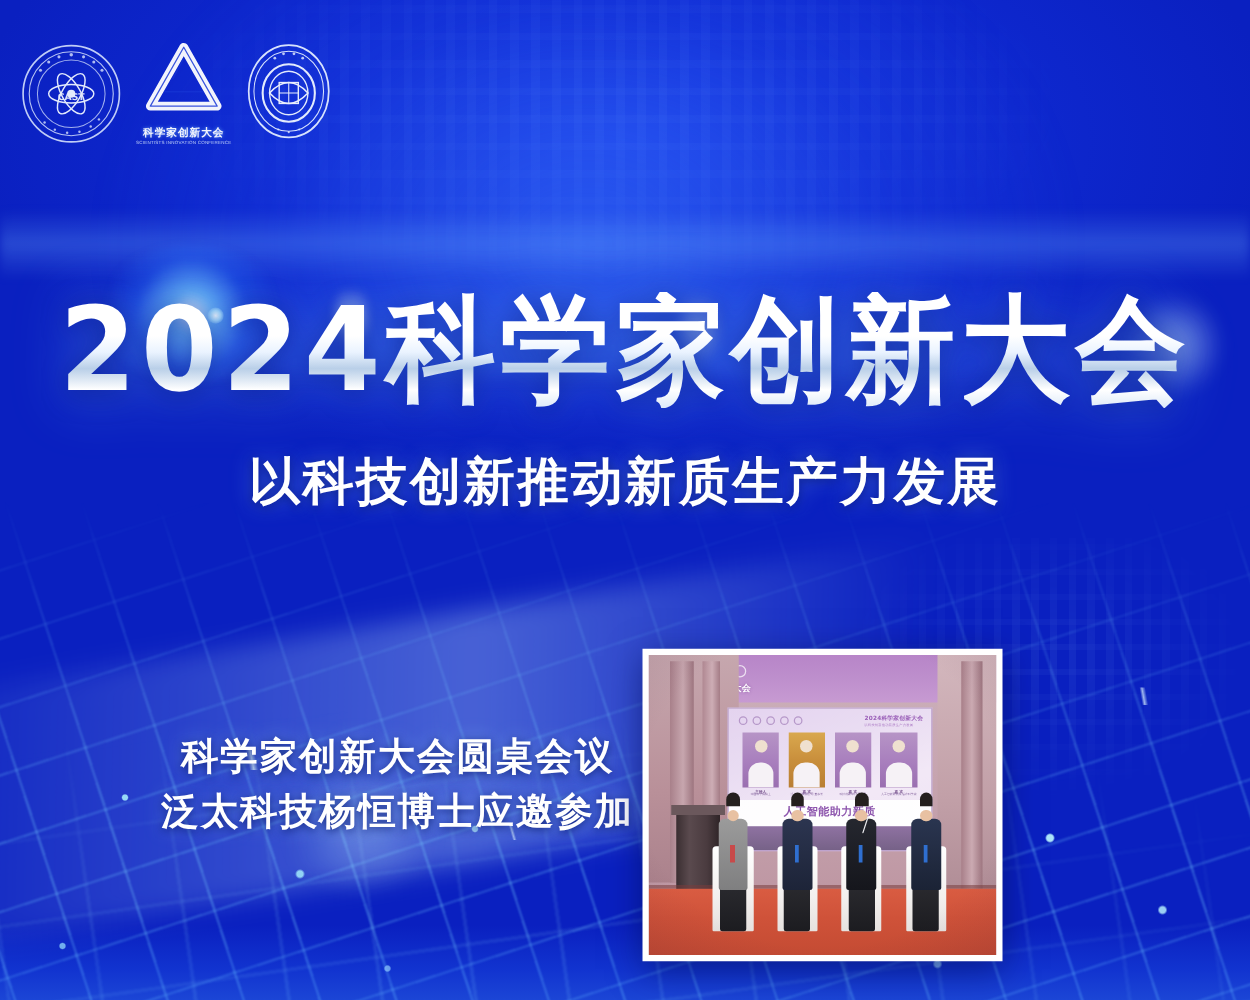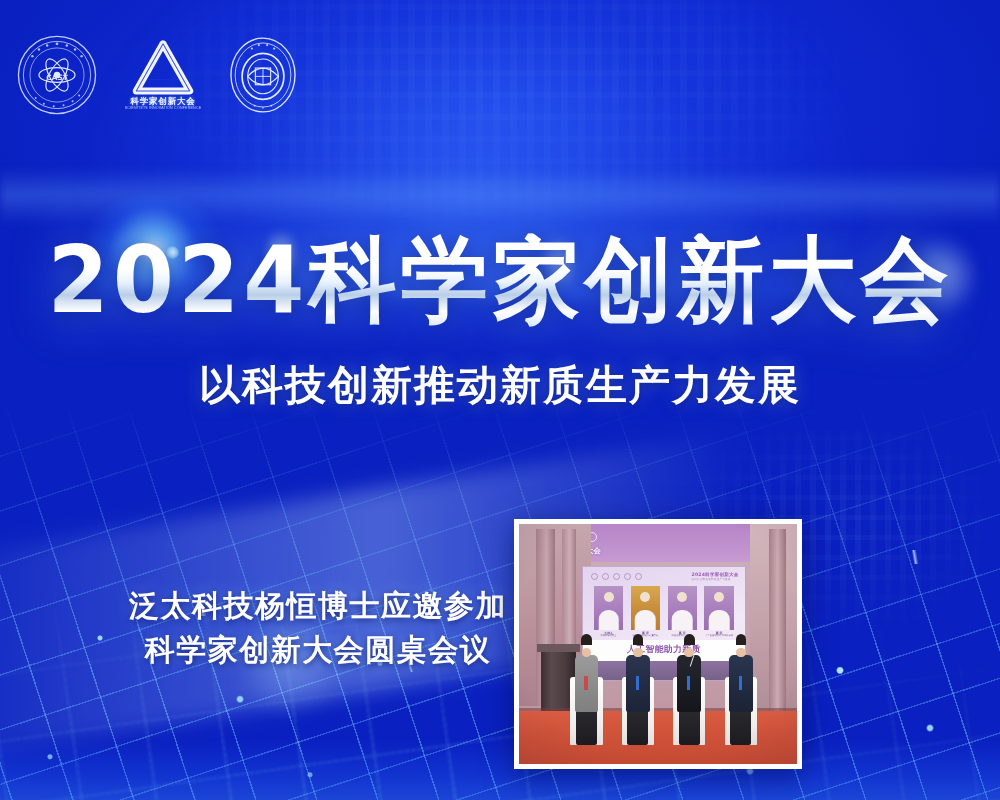--- a/index.html
+++ b/index.html
@@ -121,29 +121,29 @@
   .flare-c { left: 545px; top: 228px; width: 28px; height: 70px;
     background: radial-gradient(circle, rgba(225,245,255,.6) 0%, rgba(120,200,255,0) 72%); filter: blur(5px); }
   .flare-d { left: 905px; top: 236px; width: 70px; height: 80px;
     background: radial-gradient(circle, rgba(210,240,255,.55) 0%, rgba(120,200,255,0) 75%); filter: blur(7px); }
   .flare-e { left: 230px; top: 620px; width: 120px; height: 90px;
     background: radial-gradient(circle, rgba(200,240,255,.30) 0%, rgba(120,200,255,0) 75%); filter: blur(9px); }
 
   
   .logo-row {
     position: absolute; left: 16px; top: 34px;
-    display: flex; align-items: center; gap: 22px;
+    display: flex; align-items: flex-start; gap: 6px;
     z-index: 6;
   }
   .logo { position: relative; opacity: .95; }
   .logo svg { display: block; }
   .logo-cast-wrap { width: 82px; }
   .logo-tri-wrap { width: 86px; text-align: center; }
   .logo-tri-caption {
-    margin-top: 1px;
+    margin-top: 12px;
     font-size: 8.5px; font-weight: 700; letter-spacing: .8px;
     color: #ffffff; line-height: 1.05; white-space: nowrap;
     text-shadow: 0 0 3px rgba(120,190,255,.8);
   }
   .logo-tri-sub {
     font-size: 3.6px; letter-spacing: .2px; color: rgba(225,240,255,.85);
     white-space: nowrap; margin-top: 1px;
   }
   .logo-oval-wrap { width: 74px; }
 
@@ -465,22 +465,22 @@
     </div>
 
   </div>
 
   <div class="title-block">
     <h1 class="main-title">2024科学家创新大会</h1>
     <div class="subtitle">以科技创新推动新质生产力发展</div>
   </div>
 
   <div class="caption-block">
+    <div class="caption-line">科学家创新大会圆桌会议</div>
     <div class="caption-line">泛太科技杨恒博士应邀参加</div>
-    <div class="caption-line">科学家创新大会圆桌会议</div>
   </div>
 
   <div class="photo-frame">
     <div class="photo">
       <div class="ph-topbar"></div>
       <div class="ph-topicons">
         <i></i>
         <i></i>
         <i></i>
         <i></i>

